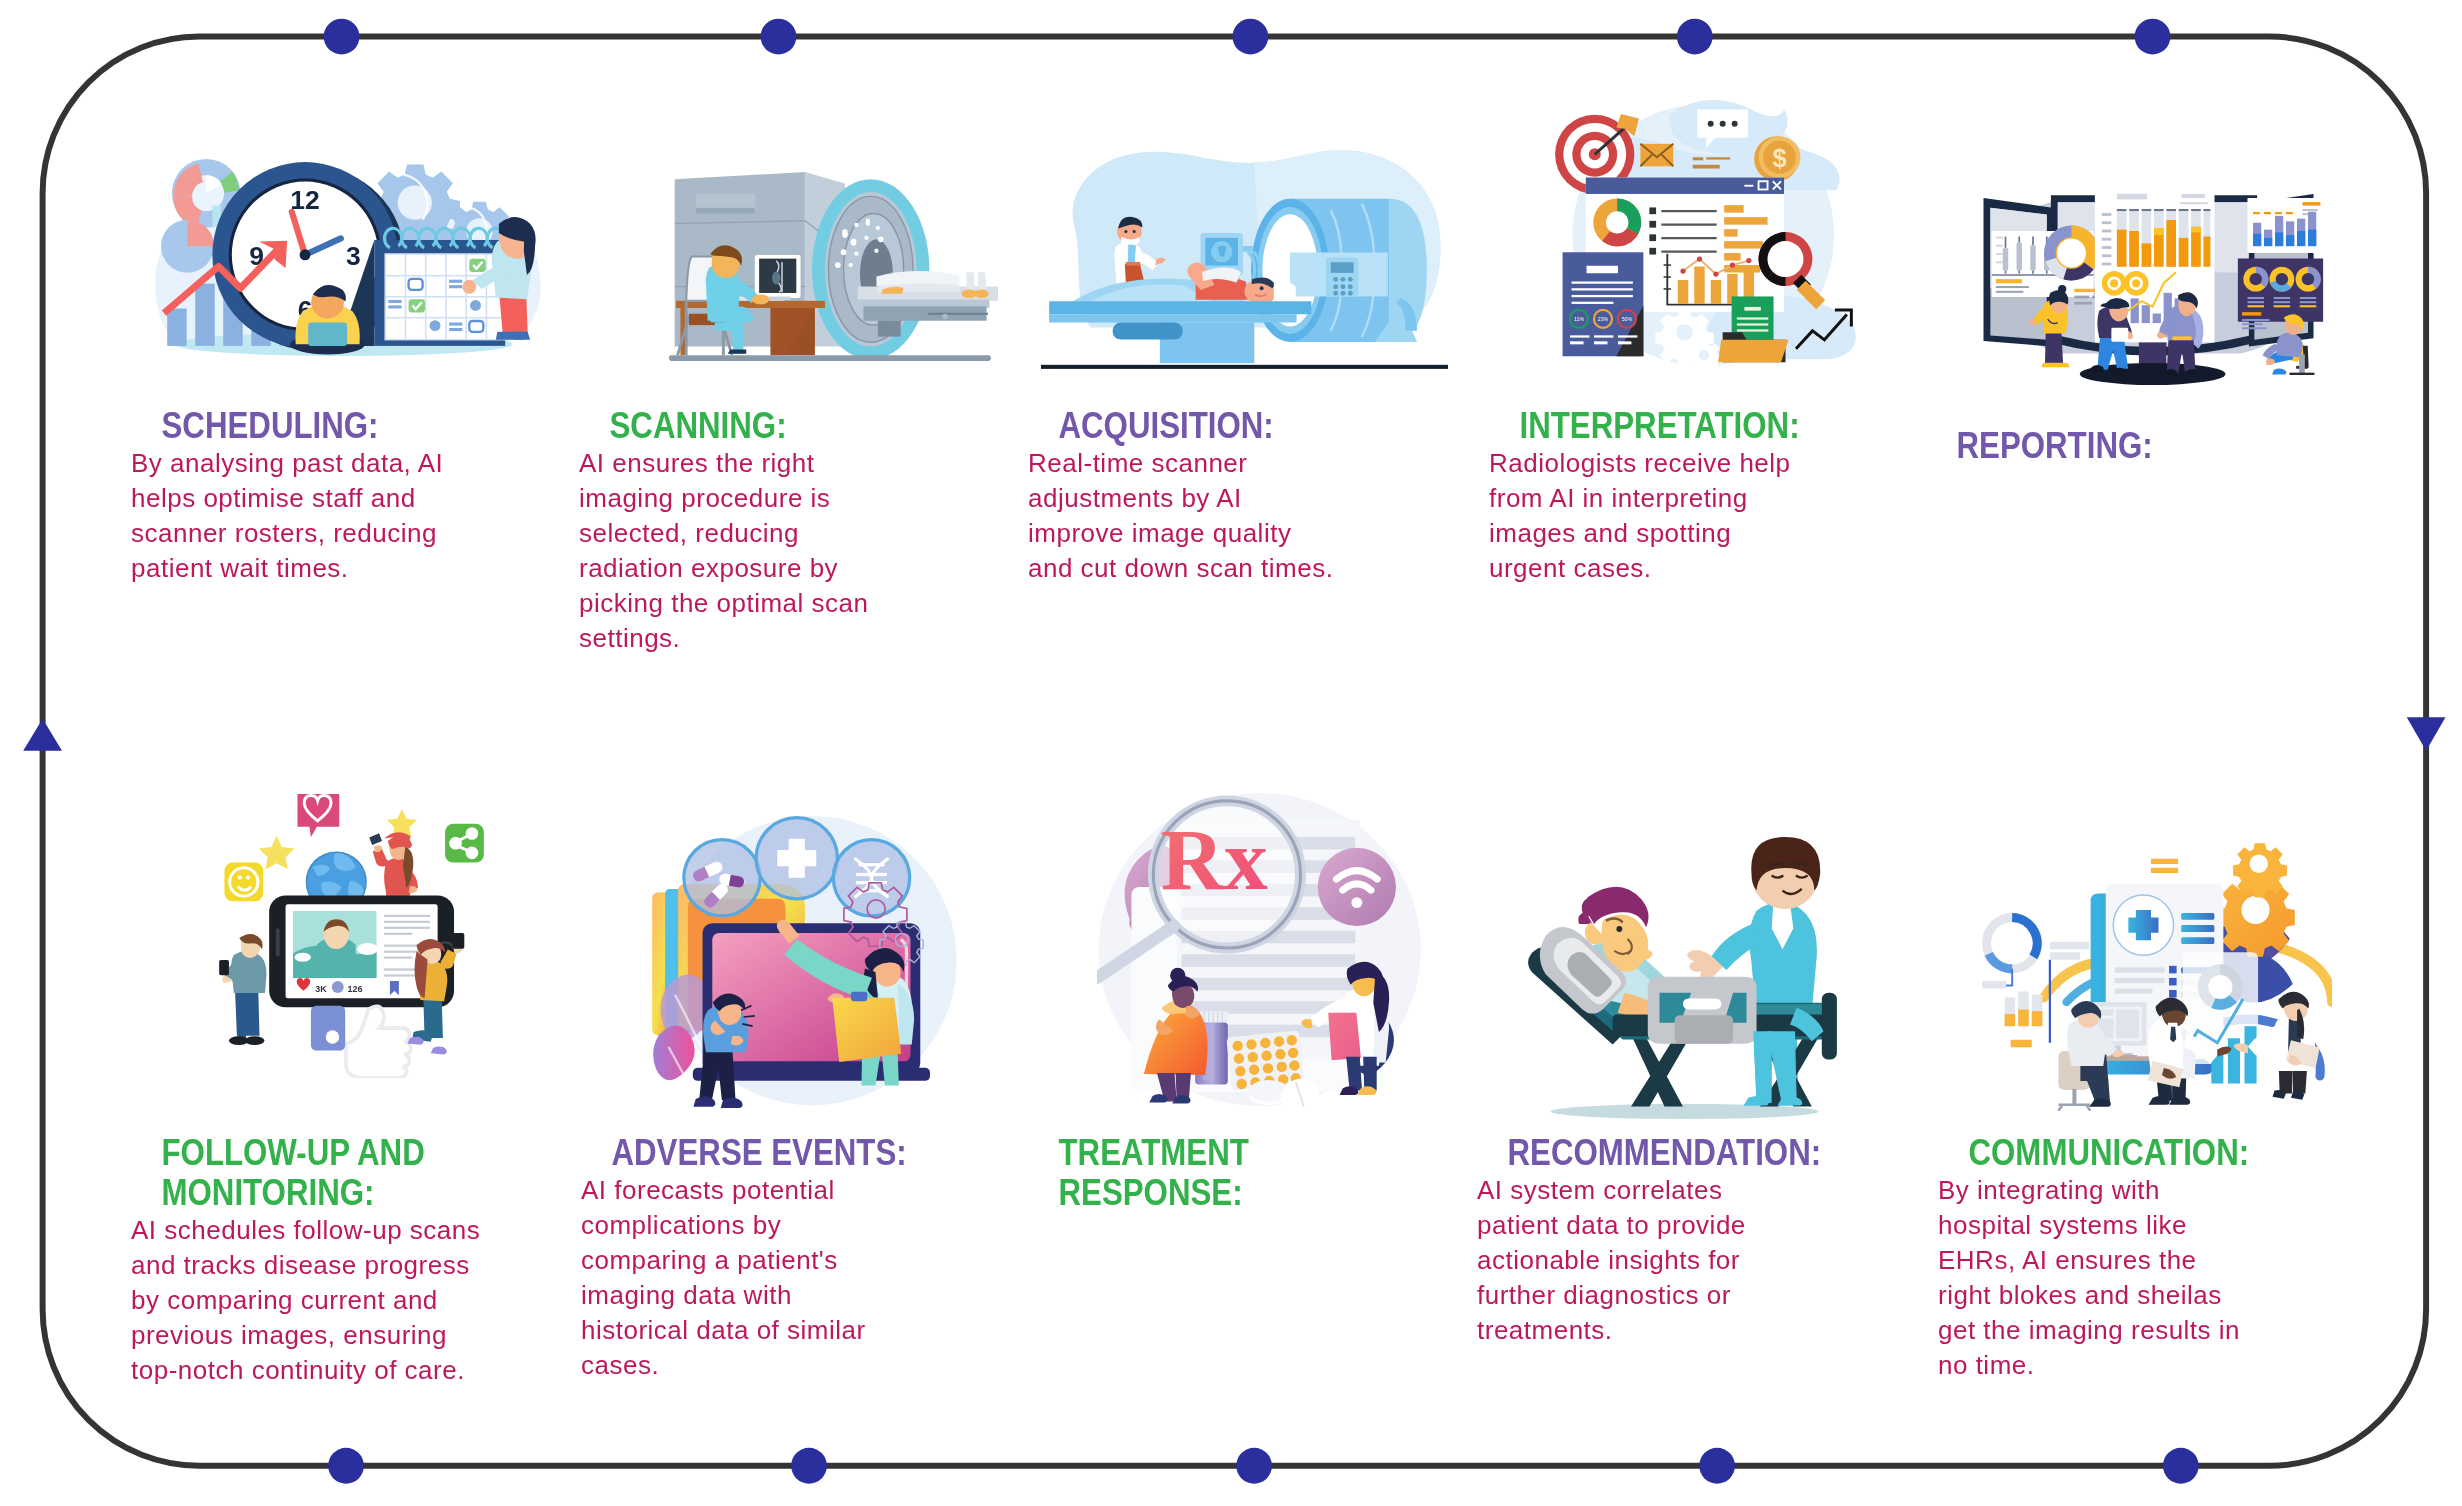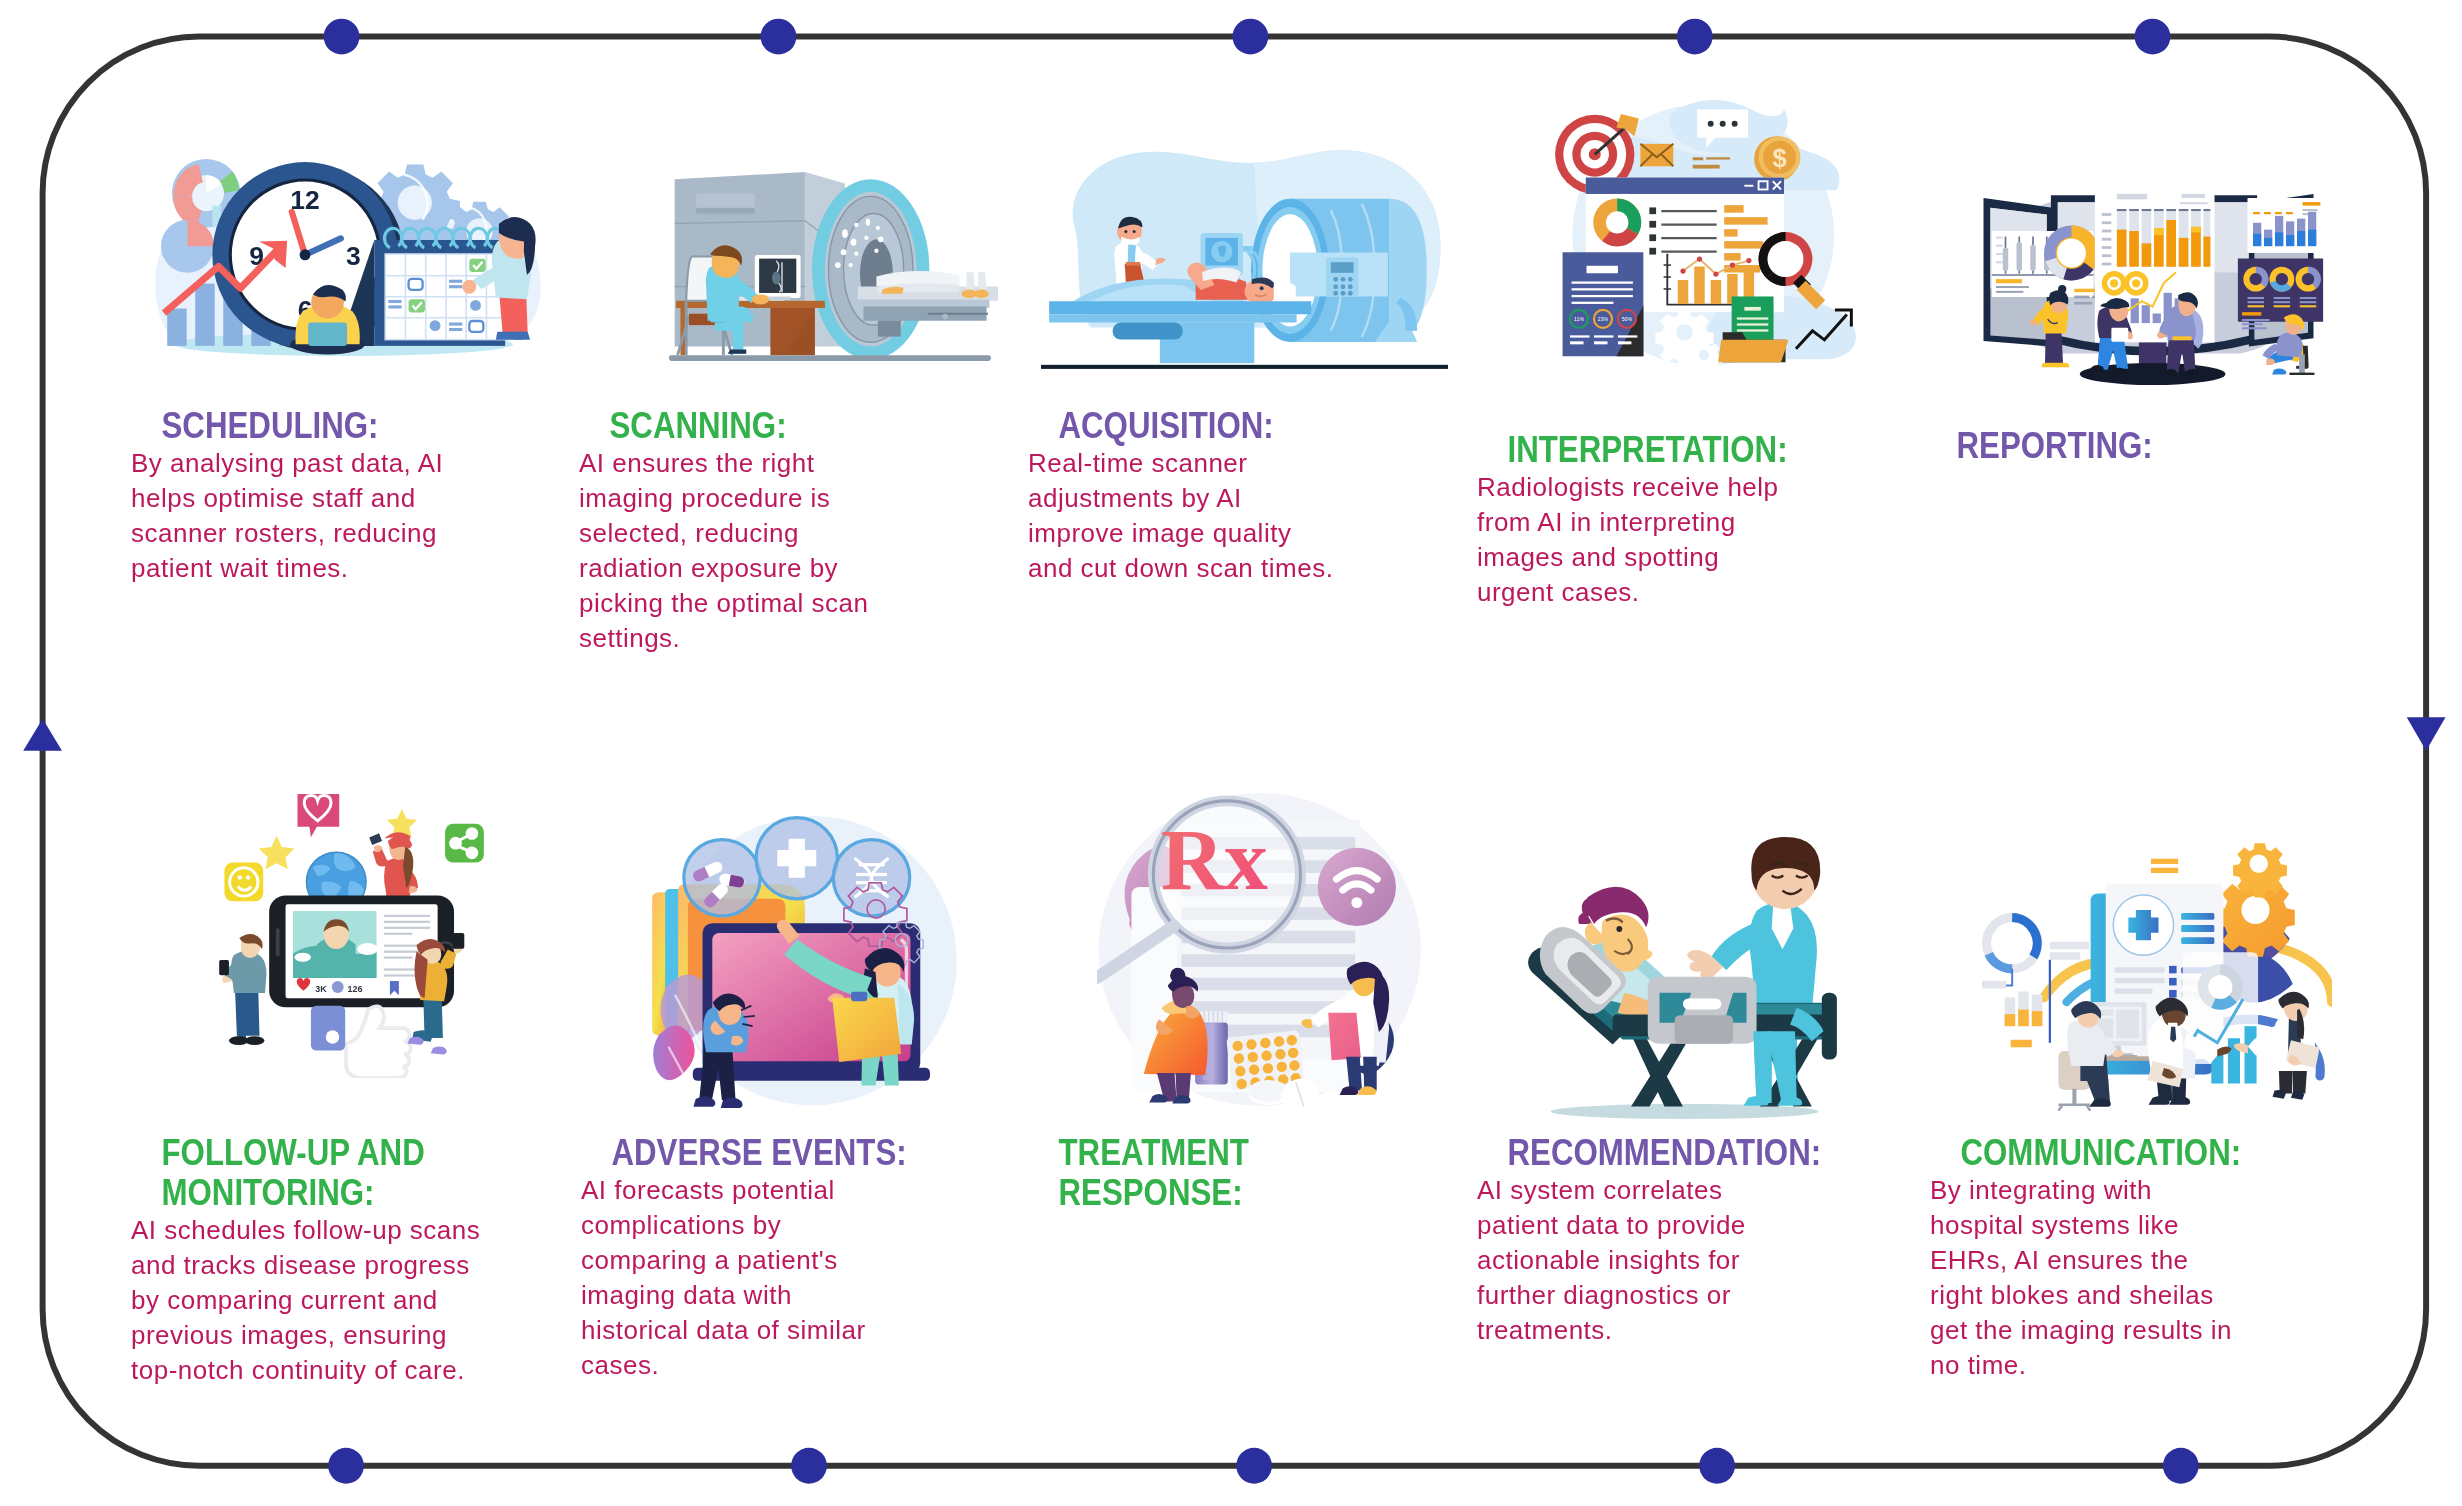--- a/index.html
+++ b/index.html
@@ -512,21 +512,21 @@
               <rect x="265" y="316" width="42" height="3"></rect>
             </g>
     <path d="M246 320 L272 320 L278 330 L330 330 L330 360 L246 360 Z" fill="#2b2b2b"></path>
     <path d="M244 330 L334 330 L324 360 L240 360 Z" fill="#eda43a"></path>
    </g>
 
    <path d="M344 342 L366 318 L382 330 L412 296" fill="none" stroke="#111111" stroke-width="4"></path>
    <path d="M396 290 L418 290 L418 312" fill="none" stroke="#111111" stroke-width="4"></path>
   </svg>
  </div>
- <div class="txt" style="position:absolute;left:0;top:406px;margin-top:24px;">
+ <div class="txt" style="position:absolute;left:12px;top:406px;">
   <div class="title green">INTERPRETATION:</div>
   <div class="body">Radiologists receive help
 from AI in interpreting
 images and spotting
 urgent cases.</div>
  </div>
 </div>
 <div class="col" style="left:1926px;top:0px;">
  <div class="illus-wrap" style="position:absolute;left:57px;top:187px;width:342px;height:198px;">
   <svg width="342" height="198" viewBox="12 24 496 288">
@@ -1440,21 +1440,21 @@
     <path d="M398 216 q-40 16 -62 44 l16 18 q28 -26 52 -34 Z" fill="#ffffff"></path>
     <path d="M336 258 q-18 -8 -28 0 q4 10 14 12 l14 4 Z" fill="#f3cdb0"></path>
     <path d="M404 164 q28 -16 44 8 q10 18 -2 32 q-18 14 -34 -2 q-10 -18 -8 -38 Z" fill="#f3cdb0"></path>
     <path d="M396 168 q26 -26 50 -6 q12 10 8 24 q-10 -12 -26 -10 q-18 2 -24 10 q-10 -10 -8 -18 Z" fill="#2b2b33"></path>
     <path d="M436 186 q14 26 8 60 l-12 -4 l0 -52 Z" fill="#2b2b33"></path>
     <path d="M420 248 l56 14 l-8 40 l-58 -14 Z" fill="#efe3d8"></path>
     <path d="M418 276 q18 4 22 18 q-14 8 -26 -4 Z" fill="#f3cdb0"></path>
    </g>
   </svg>
  </div>
- <div class="txt" style="position:absolute;left:4px;top:1133px;">
+ <div class="txt" style="position:absolute;left:12px;top:1133px;">
   <div class="title green">COMMUNICATION:</div>
   <div class="body">By integrating with
 hospital systems like
 EHRs, AI ensures the
 right blokes and sheilas
 get the imaging results in
 no time.</div>
  </div>
 </div>
 </div>

